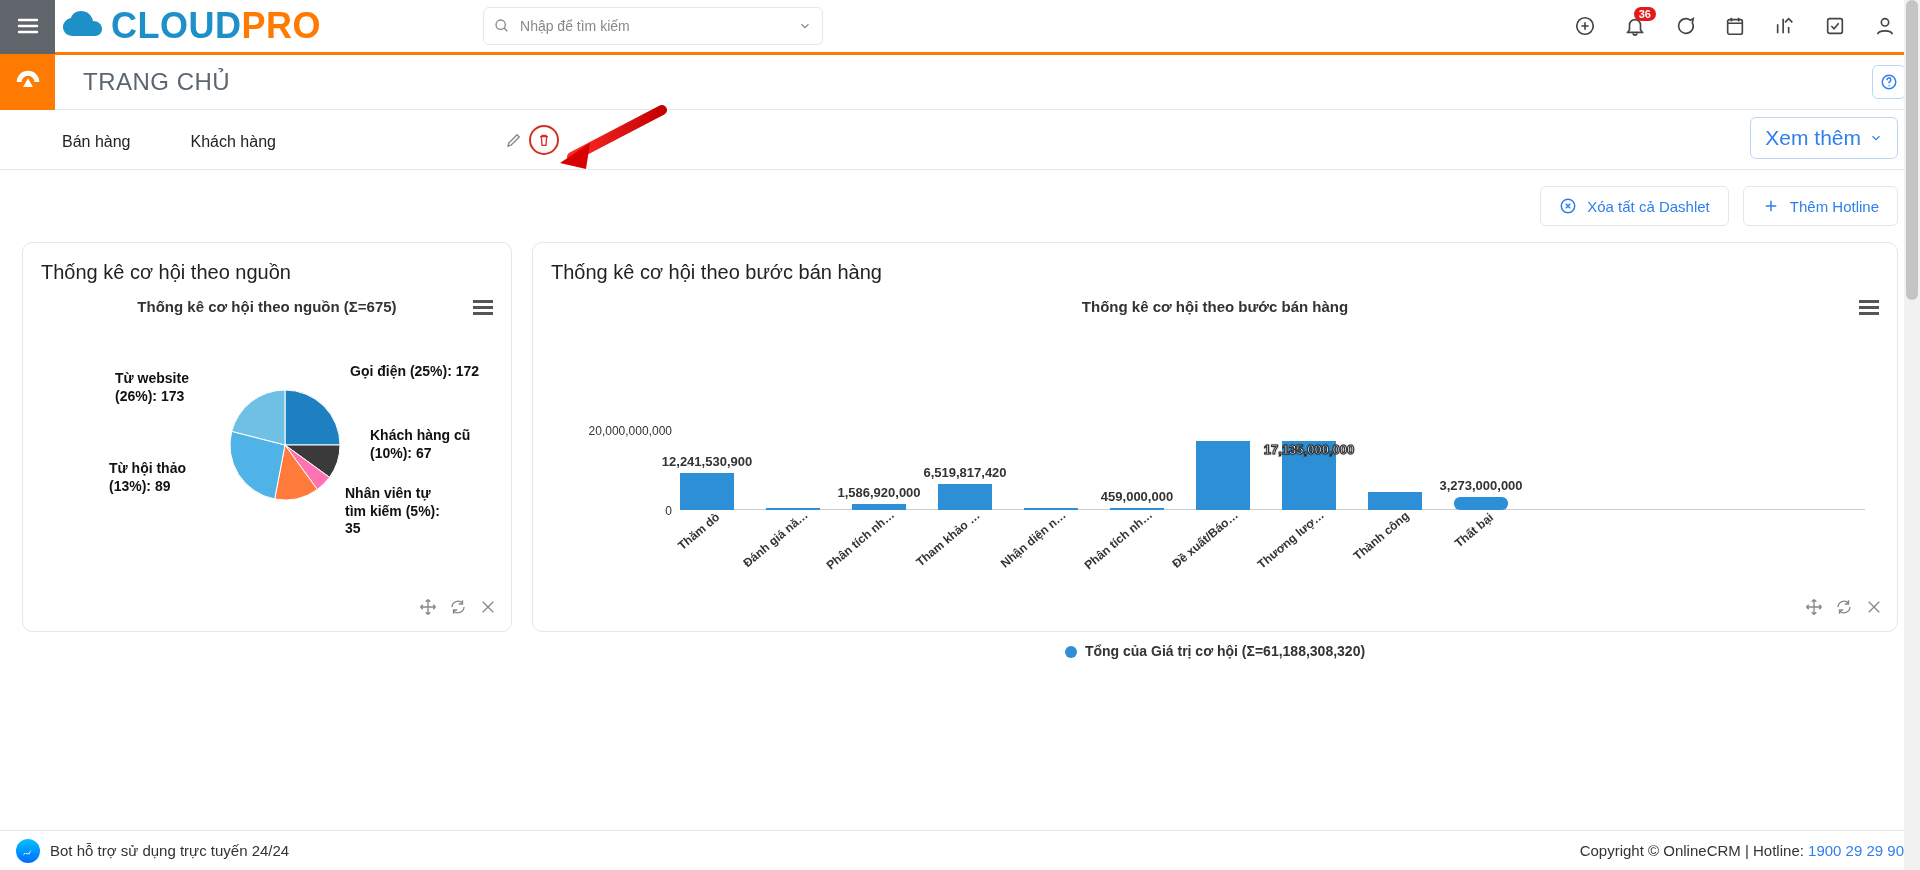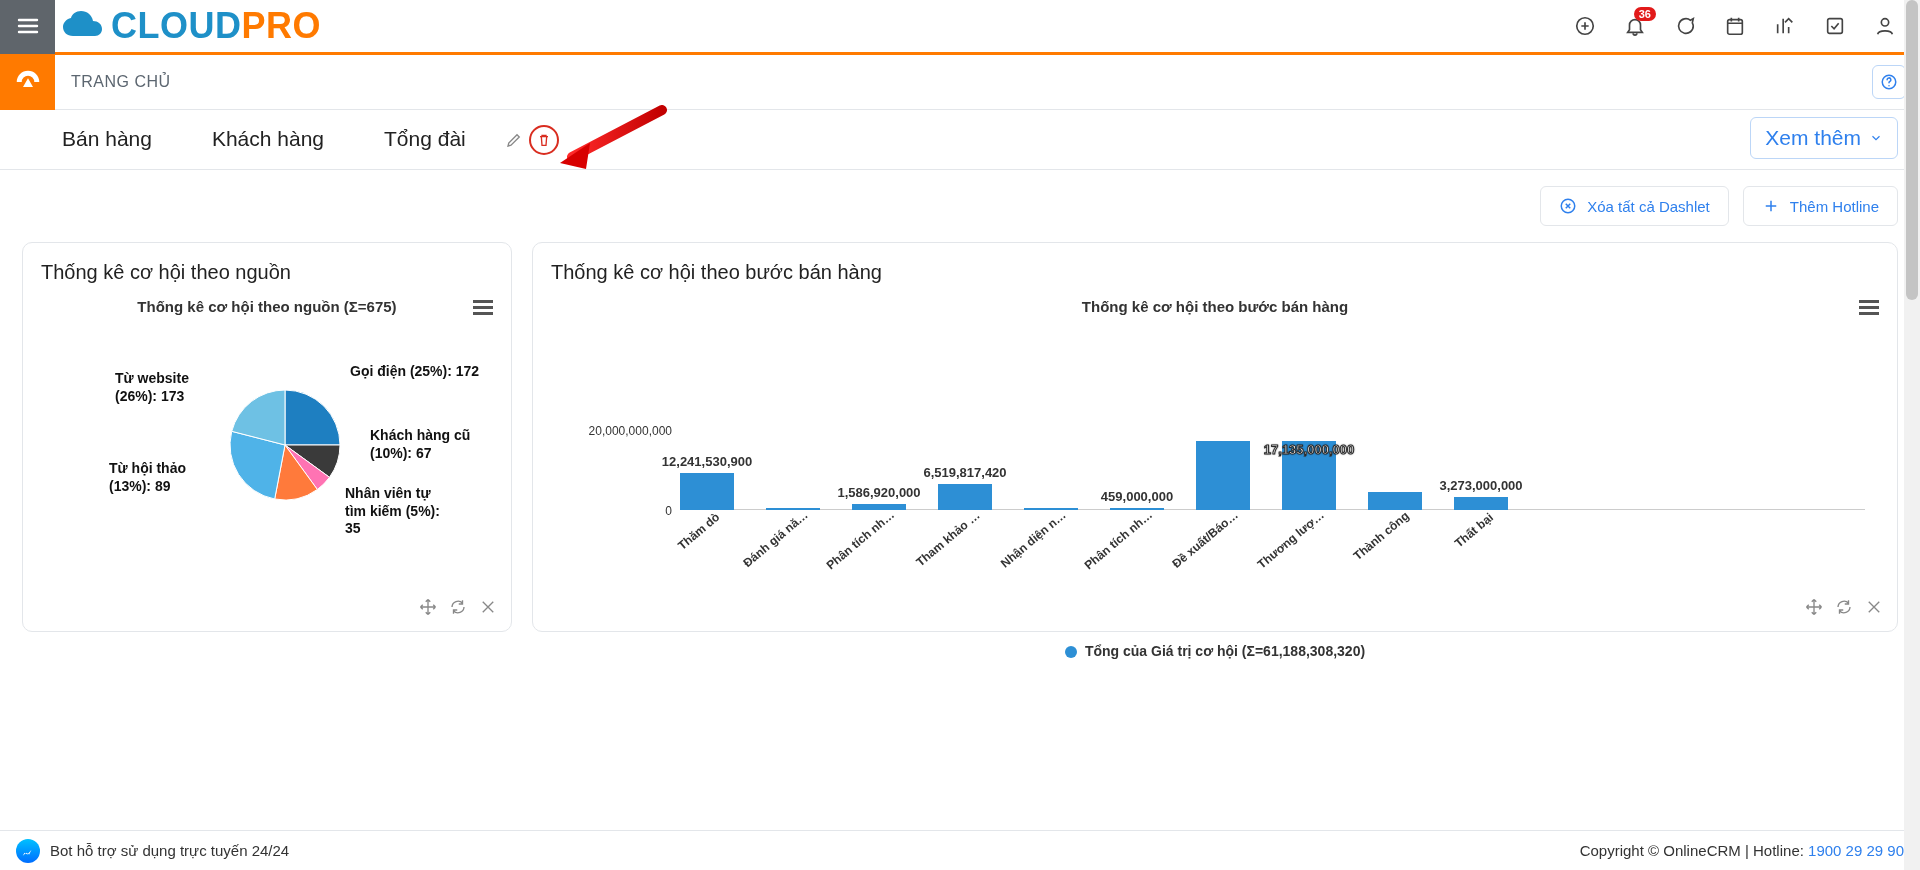--- a/index.html
+++ b/index.html
@@ -28,26 +28,26 @@
   .search-wrap .s-left{display:flex;align-items:center;gap:10px;}
   .right-icons{display:flex;align-items:center;gap:28px;margin-left:auto;margin-right:24px;}
   .ic{width:22px;height:22px;display:flex;align-items:center;justify-content:center;color:#444;position:relative;cursor:pointer;}
   .ic svg{width:22px;height:22px;stroke:#444;fill:none;stroke-width:1.8;}
   .badge{position:absolute;top:-8px;right:-10px;background:#e21a1a;color:#fff;font-size:11px;padding:1px 5px;border-radius:9px;font-weight:600;}
 
   
   .titlebar{height:55px;display:flex;align-items:center;border-bottom:1px solid var(--border);}
   .sq{width:55px;height:55px;background:var(--orange);display:flex;align-items:center;justify-content:center;}
   .sq svg{width:30px;height:30px;fill:#fff;}
-  .page-title{font-size:16px;color:#5c6670;margin-left:16px;letter-spacing:.5px;}
+  .page-title{font-size:24px;color:#5c6670;margin-left:28px;letter-spacing:.5px;}
   .help-btn{margin-left:auto;margin-right:14px;width:34px;height:34px;border:1px solid #bcd6f7;border-radius:6px;display:flex;align-items:center;justify-content:center;color:var(--blue);cursor:pointer;}
 
   
   .tabsrow{height:60px;display:flex;align-items:flex-end;padding:0 32px;position:relative;border-bottom:1px solid var(--border);}
-  .tab{padding:14px 30px 18px;font-size:21px;color:#222;cursor:pointer;white-space:nowrap;}
+  .tab{padding:14px 30px 18px;font-size:16px;color:#222;cursor:pointer;white-space:nowrap;}
   .tab.active{color:var(--blue);border:1px solid var(--border);border-bottom:1px solid #fff;border-radius:6px 6px 0 0;background:#fff;position:relative;top:1px;padding-right:62px;}
   .tab-tools{position:absolute;left:505px;bottom:14px;display:flex;align-items:center;gap:6px;}
   .tool-icon{width:18px;height:18px;color:#888;}
   .del-circle{width:30px;height:30px;border:2.5px solid #d92d20;border-radius:50%;display:flex;align-items:center;justify-content:center;cursor:pointer;}
   .del-circle svg{width:16px;height:16px;stroke:#d92d20;fill:none;stroke-width:2;}
   .arrow{position:absolute;left:552px;bottom:-6px;pointer-events:none;}
 
   .viewmore{position:absolute;right:22px;bottom:10px;border:1px solid #bcd6f7;color:var(--blue);padding:8px 14px;border-radius:6px;display:flex;align-items:center;gap:8px;cursor:pointer;font-size:21px;}
 
   
@@ -107,20 +107,32 @@
       <svg viewBox="0 0 24 24">
           <path d="M3 6h18M3 12h18M3 18h18" stroke="#fff" stroke-width="2.4" stroke-linecap="round"></path>
         </svg>
     </div>
     <div class="logo">
       <svg class="logo-cloud" width="44" height="32" viewBox="0 0 44 32">
           <path fill="#1e90c8" d="M34 26H12C6 26 2 22 2 17c0-4 3-8 8-9 1-4 5-7 10-7 6 0 11 4 12 10 5 0 9 3 9 8 0 4-3 7-7 7z"></path>
         </svg>
       <span class="logo-text"><span class="l1">CLOUD</span><span class="l2">PRO</span></span>
     </div>
+    <div class="search-wrap">
+      <div class="s-left">
+        <svg width="16" height="16" viewBox="0 0 24 24">
+            <circle cx="10" cy="10" r="7" stroke="#888" stroke-width="2" fill="none"></circle>
+            <path d="M15 15l5 5" stroke="#888" stroke-width="2"></path>
+          </svg>
+        <span>Nhập để tìm kiếm</span>
+      </div>
+      <svg width="14" height="14" viewBox="0 0 24 24">
+          <path d="M6 9l6 6 6-6" stroke="#888" stroke-width="2" fill="none"></path>
+        </svg>
+    </div>
     <div class="right-icons">
       <div class="ic">
           <svg viewBox="0 0 24 24">
             <circle cx="12" cy="12" r="9"></circle>
             <path d="M12 8v8M8 12h8"></path>
           </svg>
         </div>
       <div class="ic">
         <svg viewBox="0 0 24 24">
             <path d="M6 16V11a6 6 0 1 1 12 0v5l2 3H4l2-3z"></path>
@@ -170,21 +182,20 @@
       <svg width="18" height="18" viewBox="0 0 24 24">
           <circle cx="12" cy="12" r="9" stroke="#2f80ed" stroke-width="2" fill="none"></circle>
           <path d="M9.5 9a2.5 2.5 0 1 1 3.5 2.3c-1 .4-1 1.2-1 1.7M12 17h.01" stroke="#2f80ed" stroke-width="2" fill="none" stroke-linecap="round"></path>
         </svg>
     </div>
   </div>
 
   <div class="tabsrow">
     <div class="tab">Bán hàng</div>
     <div class="tab">Khách hàng</div>
-    <div class="tab">Tổng đài</div>
 
     <div class="tab-tools">
       <svg class="tool-icon" viewBox="0 0 24 24">
           <path d="M4 20l4-1 11-11-3-3L5 16l-1 4z" fill="none" stroke="#888" stroke-width="1.8"></path>
         </svg>
       <div class="del-circle">
         <svg viewBox="0 0 24 24">
             <path d="M6 7h12M9 7V5h6v2M8 7l1 13h6l1-13"></path>
           </svg>
       </div>
@@ -326,21 +337,21 @@
                 <div class="bar-rect" style="height: 68.54px;">
                   <div class="bar-val outline">17,135,000,000</div>
                 </div>
                 <div class="xcat">Thương lượ…</div>
               </div>
               <div class="bar-col" style="left: 688px;">
                 <div class="bar-rect" style="height: 18px;"></div>
                 <div class="xcat">Thành công</div>
               </div>
               <div class="bar-col" style="left: 774px;">
-                <div class="bar-rect" style="height: 13.092px;">
+                <div class="bar-rect" style="height: 13.092px; border-radius: 6px;">
                   <div class="bar-val">3,273,000,000</div>
                 </div>
                 <div class="xcat">Thất bại</div>
               </div>
             </div>
         </div>
         <div class="bar-legend"><span class="dot"></span><span>Tổng của Giá trị cơ hội (Σ=61,188,308,320)</span></div>
       </div>
       <div class="card-footer-icons">
         <span class="mini-ic"><svg viewBox="0 0 24 24">

